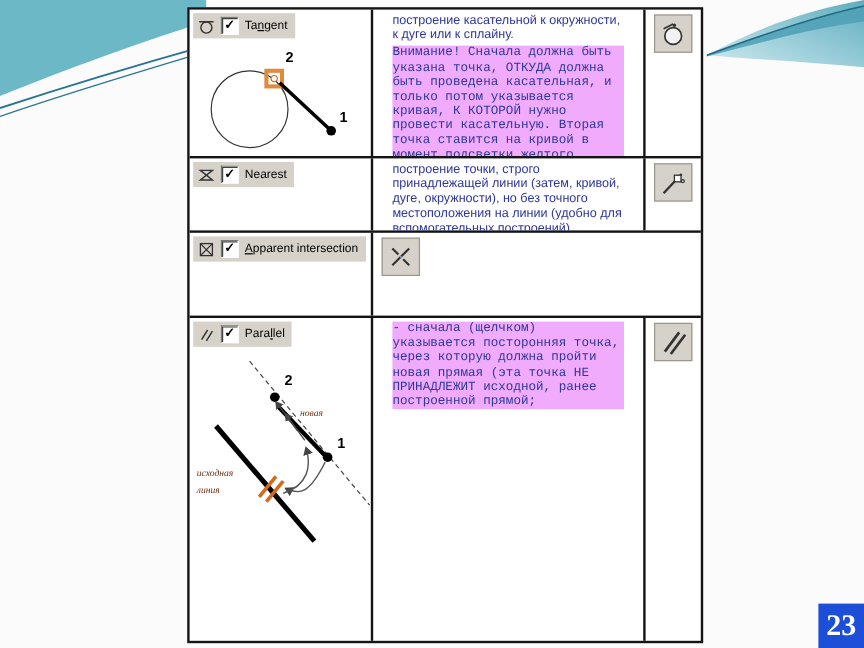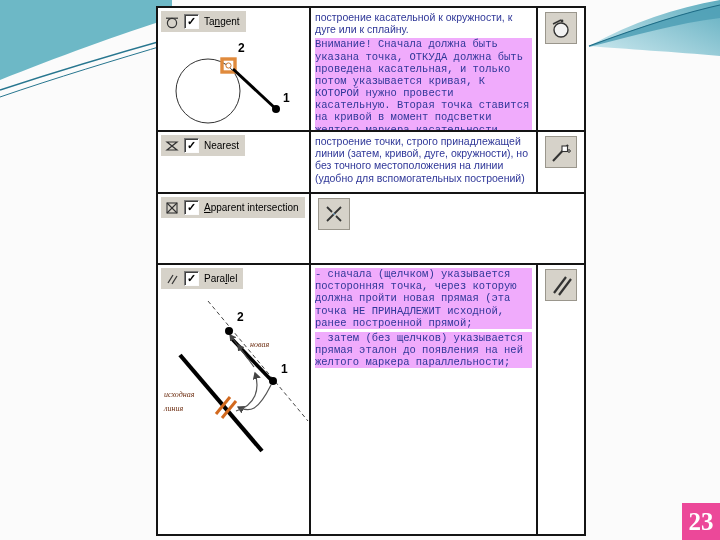--- a/index.html
+++ b/index.html
@@ -9,21 +9,21 @@
   .deco-left{left:0;top:0;}
   .deco-right{left:583px;top:0;}
 
   
   .snap-table{position:absolute;left:156px;top:6px;width:430px;height:530px;box-sizing:border-box;
               border:2px solid #141414;background:#fff;display:flex;flex-direction:column;z-index:2;}
   .row{display:flex;box-sizing:border-box;border-bottom:2px solid #141414;}
   .row:last-child{border-bottom:none;flex:1;}
   .r1{height:124px;} .r2{height:62px;} .r3{height:71px;}
   .c1{width:153px;box-sizing:border-box;border-right:2px solid #141414;position:relative;}
-  .c2{flex:1;box-sizing:border-box;border-right:2px solid #141414;padding:0 3px;overflow:hidden;}
+  .c2{flex:1;box-sizing:border-box;border-right:2px solid #141414;padding:0 15px;overflow:hidden;}
   .c3{width:46px;display:flex;justify-content:center;align-items:flex-start;padding-top:4px;box-sizing:border-box;}
 
   .c2 p{margin:3px 1px;font-size:10.5px;line-height:1.16;color:#2f3798;}
   .hl{background:#f0abfc;font-family:Liberation Mono, monospace;}
 
   
   .chk-panel{display:inline-flex;align-items:center;gap:5px;background:#d6d2c9;
              padding:3px 6px 3px 4px;margin:3px 0 0 3px;}
   .chk-box{width:13px;height:13px;background:#fff;border-top:1px solid #7a7a7a;border-left:1px solid #7a7a7a;
            border-right:1px solid #fcfcfc;border-bottom:1px solid #fcfcfc;box-shadow:inset 1px 1px 0 #404040;
@@ -37,21 +37,21 @@
   .tool-btn{width:30px;height:30px;background:#d6d2c9;border:1px solid #9a968c;
             display:flex;align-items:center;justify-content:center;}
 
   
   .diagram{position:absolute;left:0;}
   .d1{top:28px;} .d4{top:28px;}
   .num-label{font-weight:bold;font-size:12px;fill:#000;font-family:"Liberation Sans",sans-serif;}
   .ru-label{font-style:italic;font-size:8px;fill:#6e2f12;font-family:"Liberation Serif",serif;}
 
   
-  .page-num{position:absolute;right:0;bottom:0;width:38px;height:37px;background:#ec4899;color:#fff;
+  .page-num{position:absolute;right:0;bottom:0;width:38px;height:37px;background:#1d4ed8;color:#fff;
             display:flex;align-items:center;justify-content:center;
             font-family:"Liberation Serif",serif;font-weight:bold;font-size:25px;z-index:3;}
 </style>
 </head>
 <body>
 
 <div class="slide">
 
   <svg class="deco deco-left" width="172" height="132" viewBox="0 0 172 132">
     <path d="M0,0 L172,0 L172,18 C120,34 55,58 0,80 Z" fill="#6db8c6"></path>
@@ -200,21 +200,20 @@
           <circle cx="115" cy="88" r="4" fill="#000"></circle>
           <text x="79" y="28" class="num-label">2</text>
           <text x="123" y="80" class="num-label">1</text>
           <text x="92" y="54" class="ru-label">новая</text>
           <text x="6" y="104" class="ru-label">исходная</text>
           <text x="6" y="118" class="ru-label">линия</text>
         </svg>
       </div>
       <div class="c2">
         <p class="hl">- сначала (щелчком) указывается посторонняя точка, через которую должна пройти новая прямая (эта точка НЕ ПРИНАДЛЕЖИТ исходной, ранее построенной прямой;</p>
-        <p class="hl">- затем (без щелчков) указывается прямая эталон до появления на ней желтого маркера параллельности;</p>
       </div>
       <div class="c3">
         <span class="tool-btn">
           <svg width="24" height="24" viewBox="0 0 24 24">
             <line x1="5" y1="20" x2="17" y2="4" stroke="#333" stroke-width="2.2"></line>
             <line x1="10" y1="22" x2="22" y2="6" stroke="#333" stroke-width="2.2"></line>
           </svg>
         </span>
       </div>
     </div>

